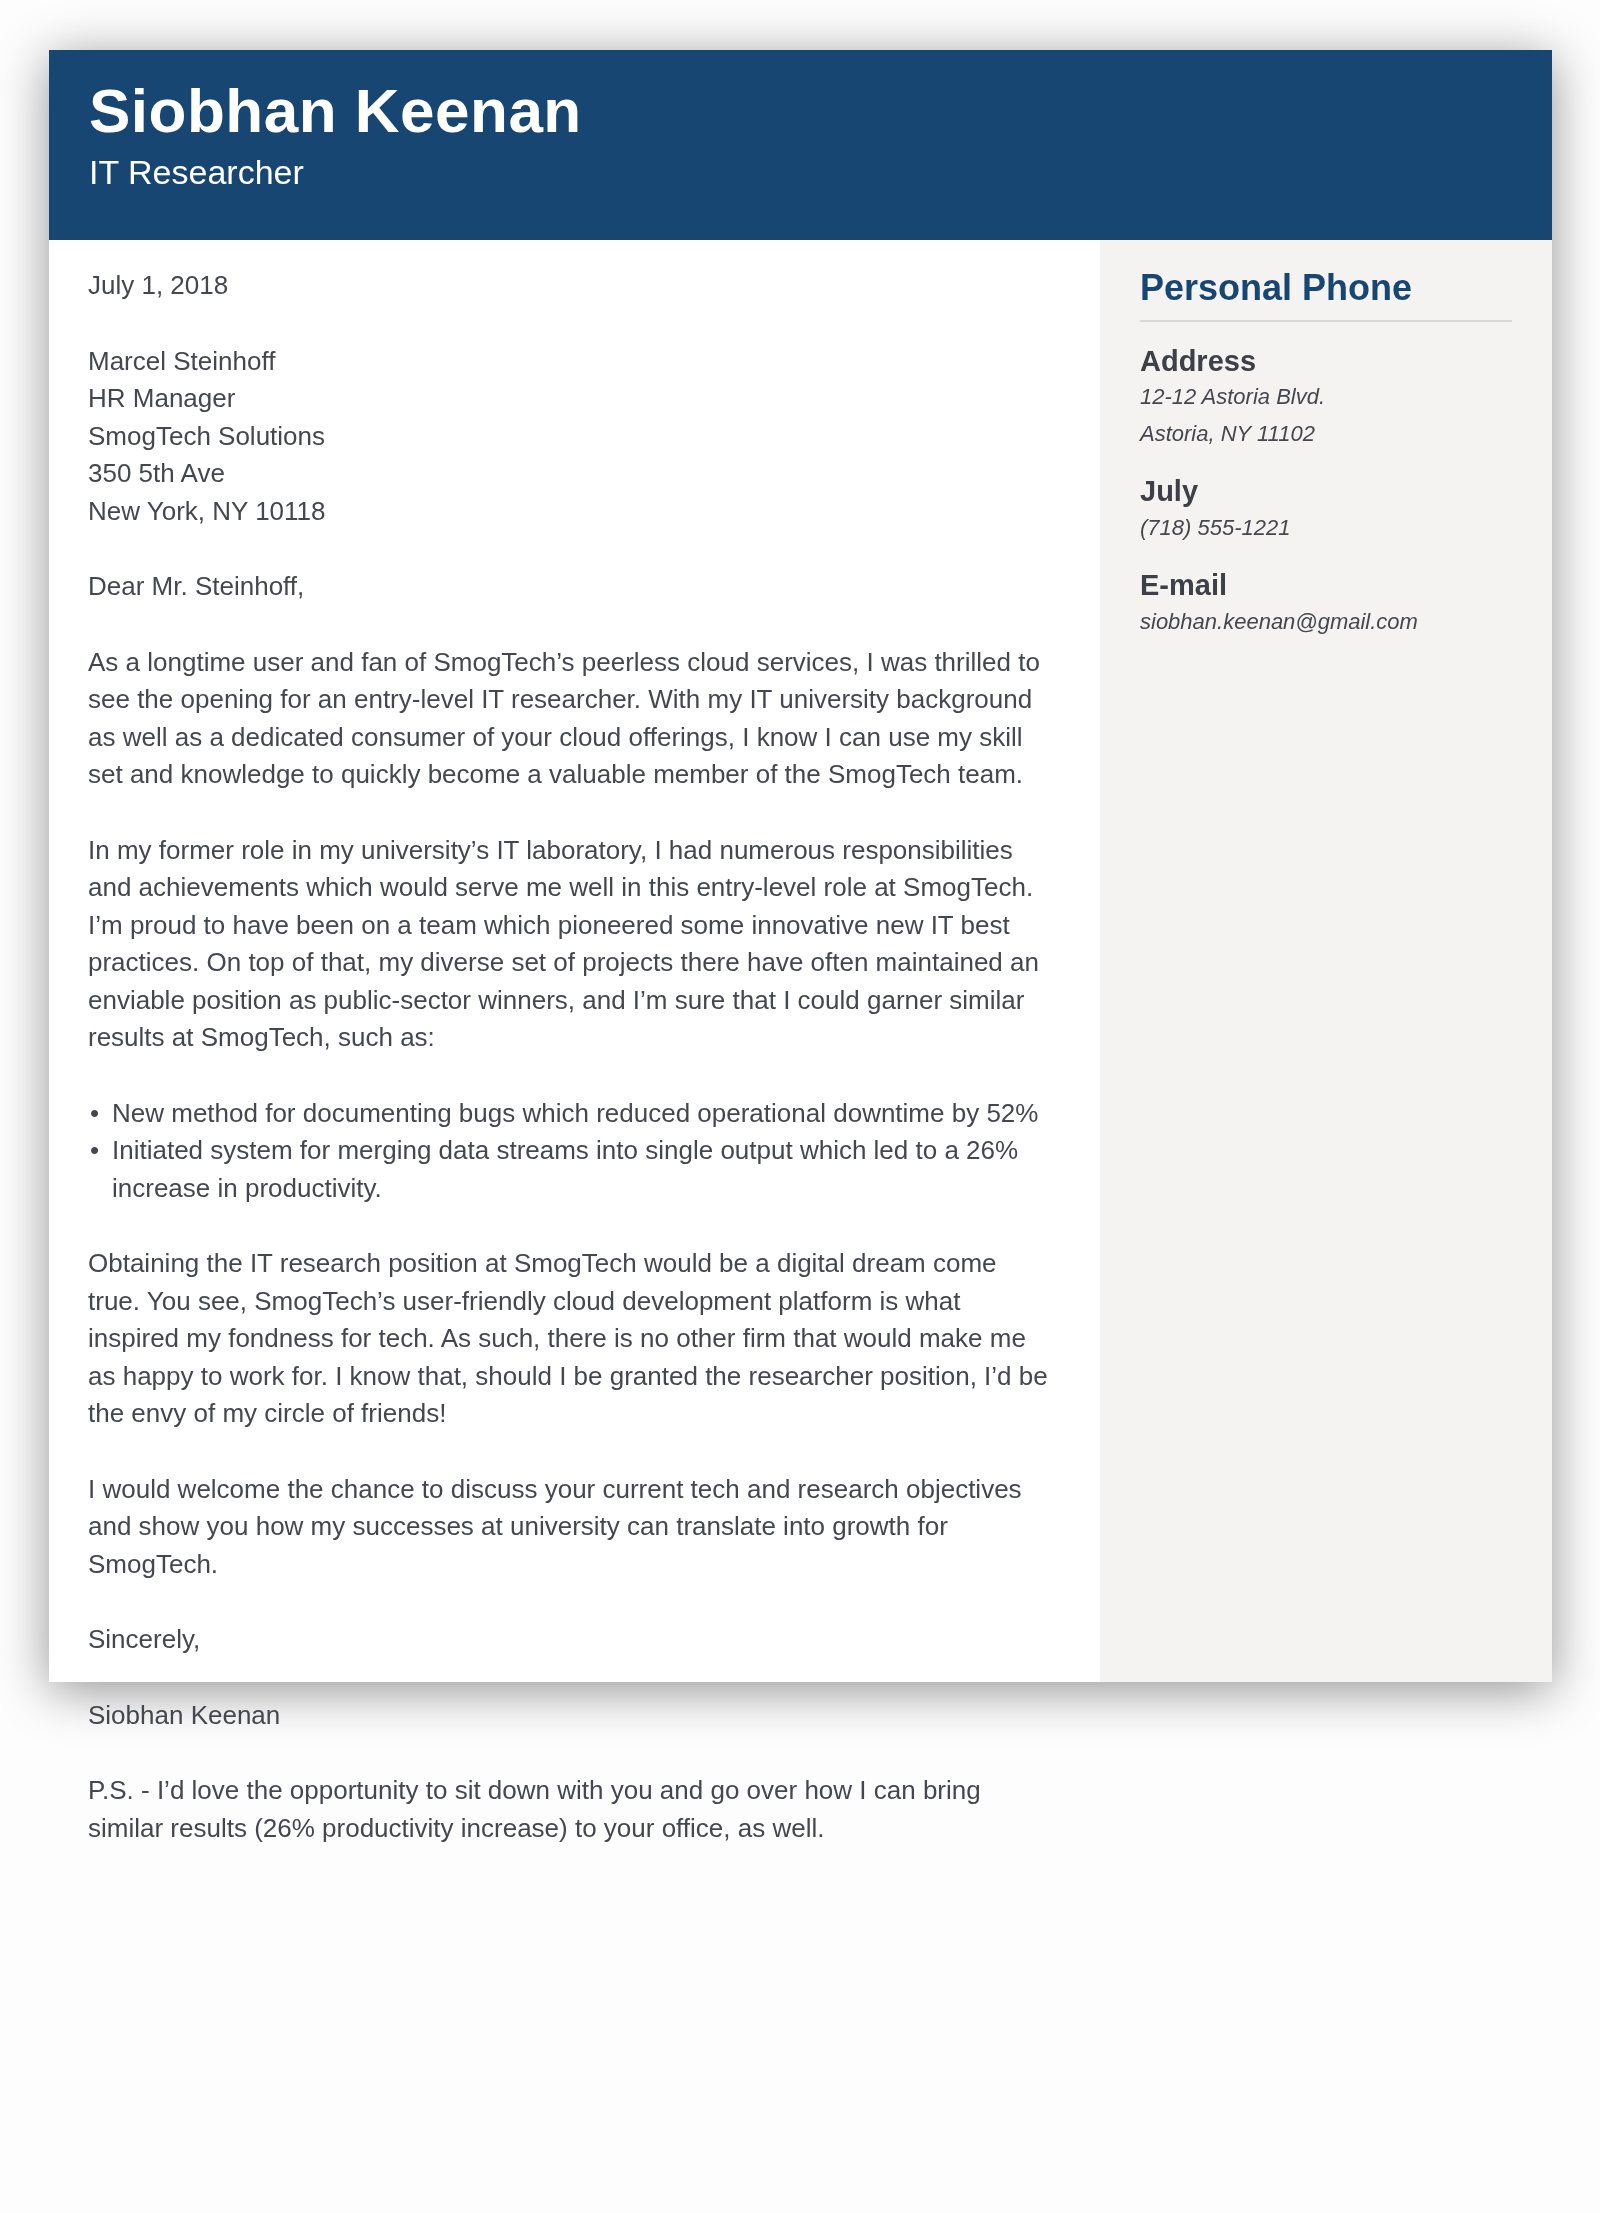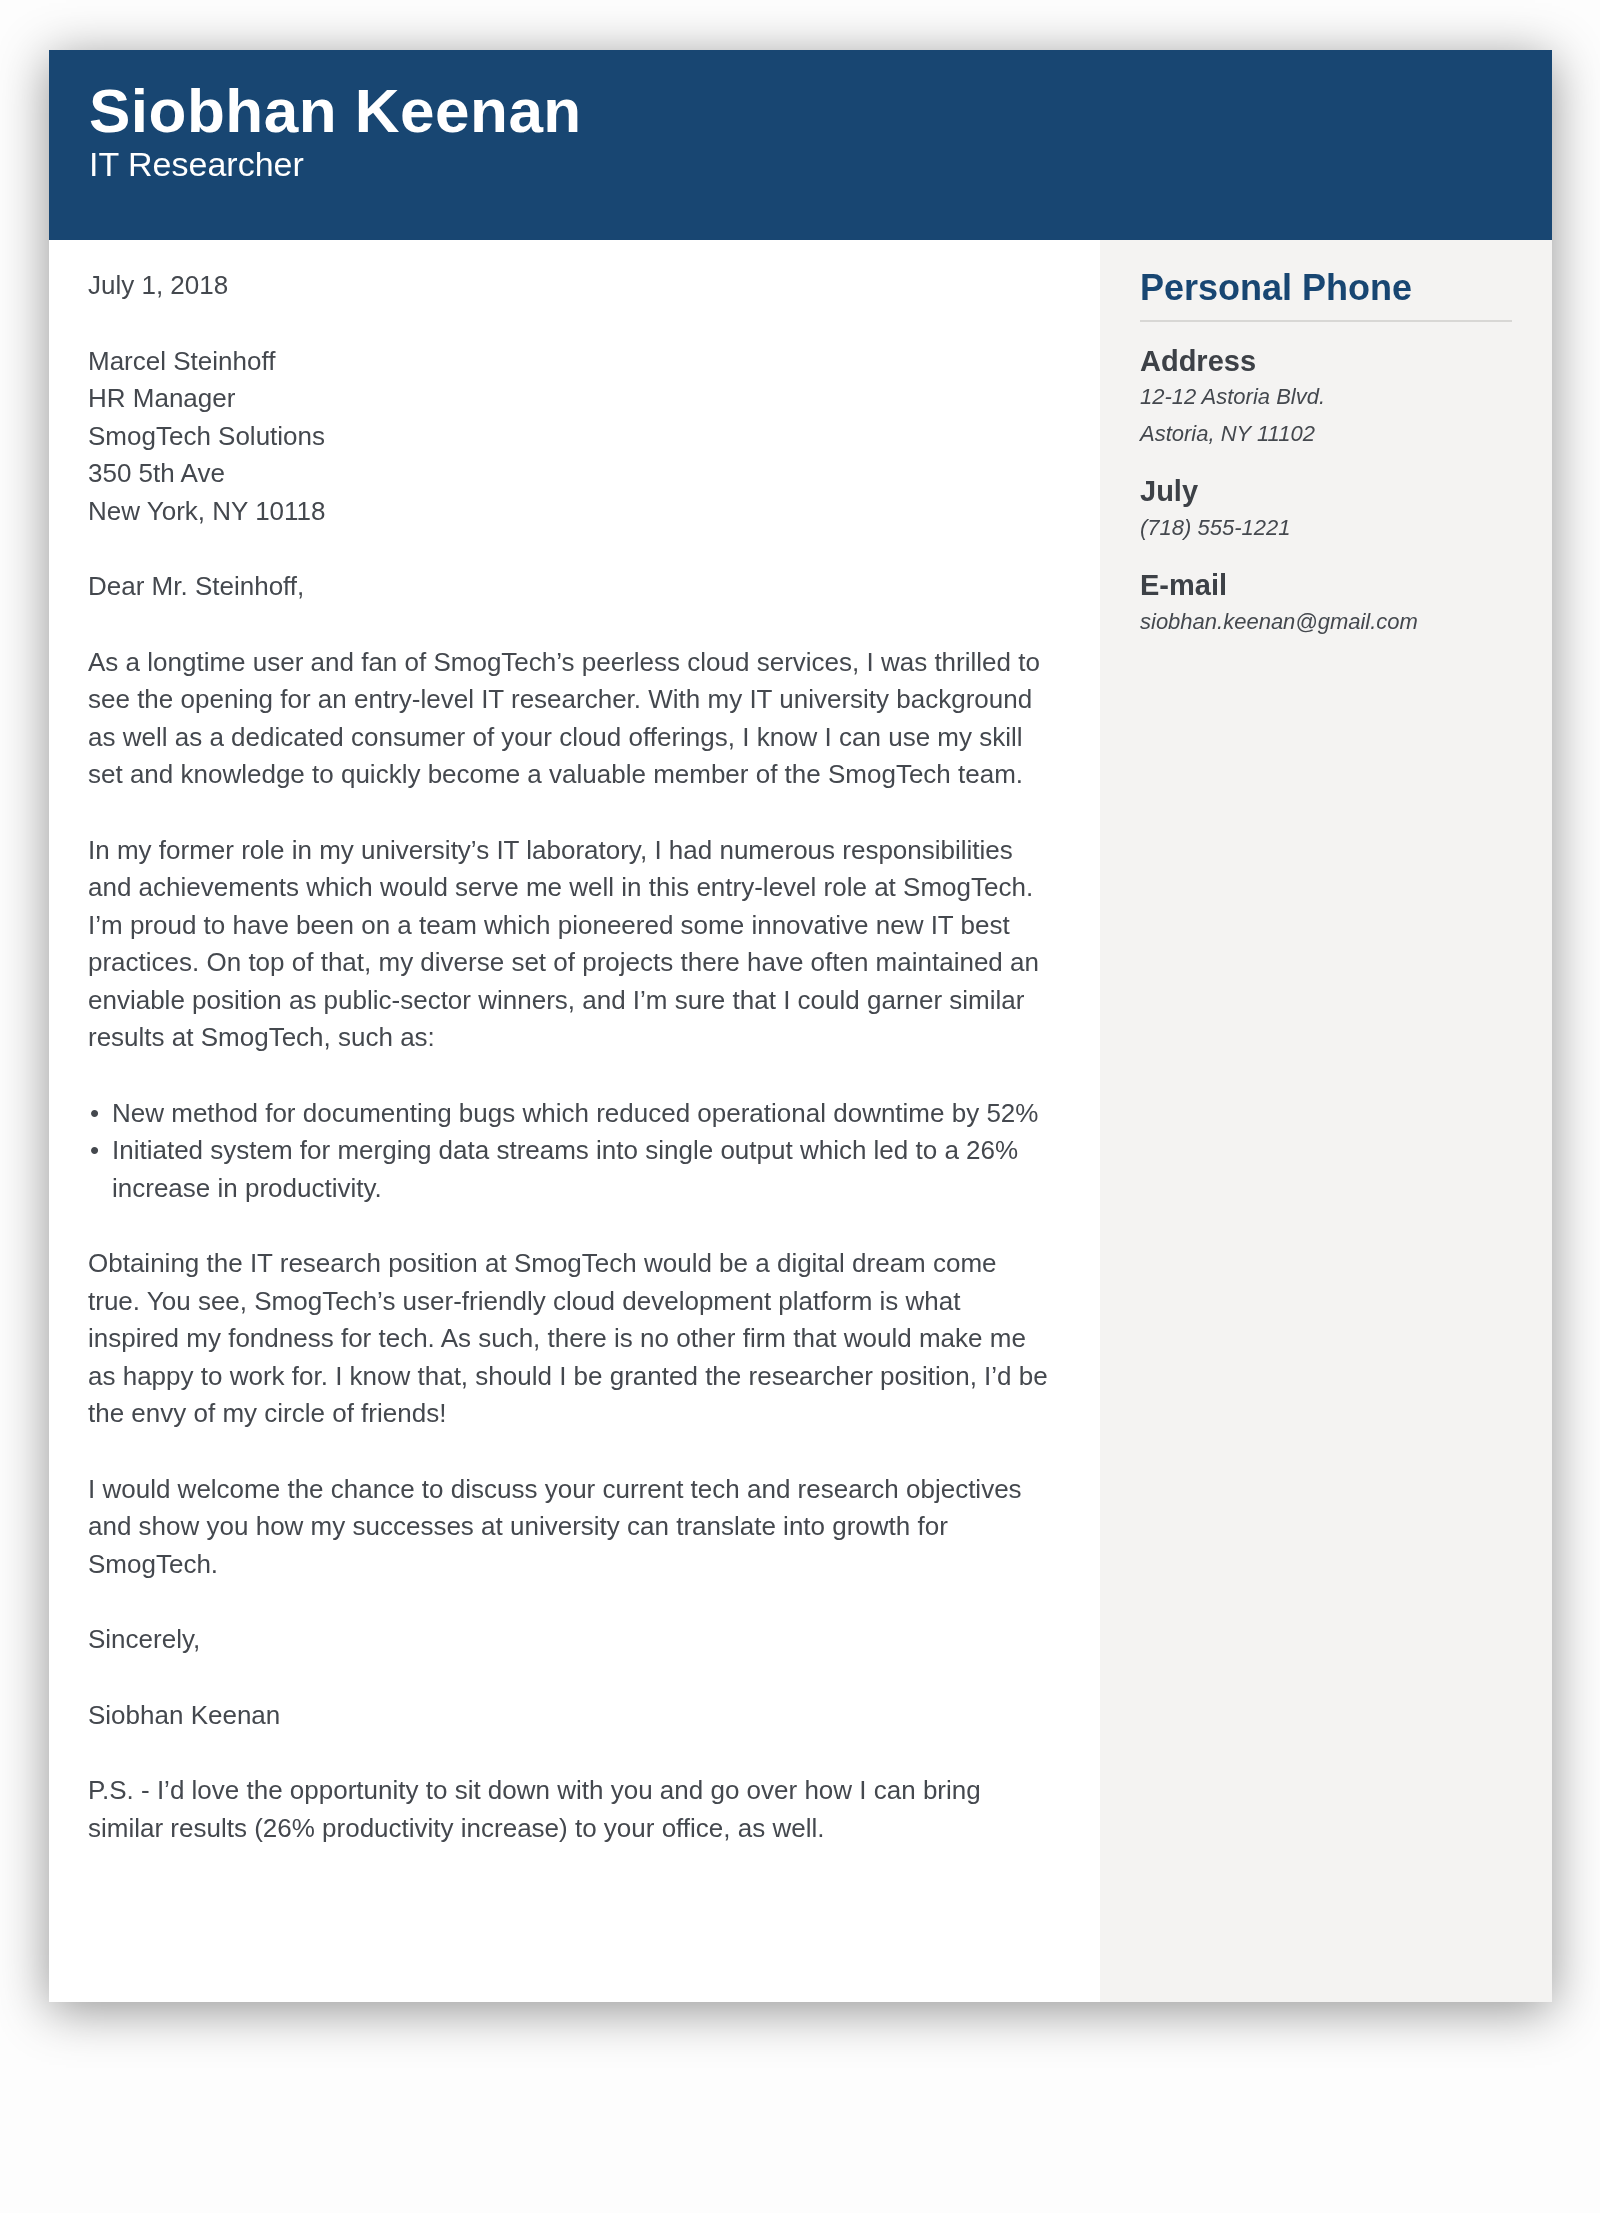--- a/index.html
+++ b/index.html
@@ -13,21 +13,21 @@
     width: 1600px;
     height: 2213px;
     background: #fdfdfd;
     overflow: hidden;
   }
   .page {
     position: absolute;
     left: 49px;
     top: 50px;
     width: 1503px;
-    height: 1952px;
+    height: 1632px;
     background: #ffffff;
     box-shadow: 0 8px 48px rgba(0,0,0,0.42);
     display: flex;
     flex-direction: column;
   }
   
   .hdr {
     height: 190px;
     flex: 0 0 190px;
     background: #184672;
@@ -38,21 +38,21 @@
     color: #ffffff;
     font-size: 62px;
     font-weight: 700;
     line-height: 1.12;
     letter-spacing: 0.5px;
   }
   .hdr .subtitle {
     color: #ffffff;
     font-size: 34px;
     font-weight: 400;
-    margin-top: 0;
+    margin-top: 8px;
   }
   
   .content {
     flex: 1;
     display: flex;
     min-height: 0;
   }
   .main {
     width: 1051px;
     flex: 0 0 1051px;

